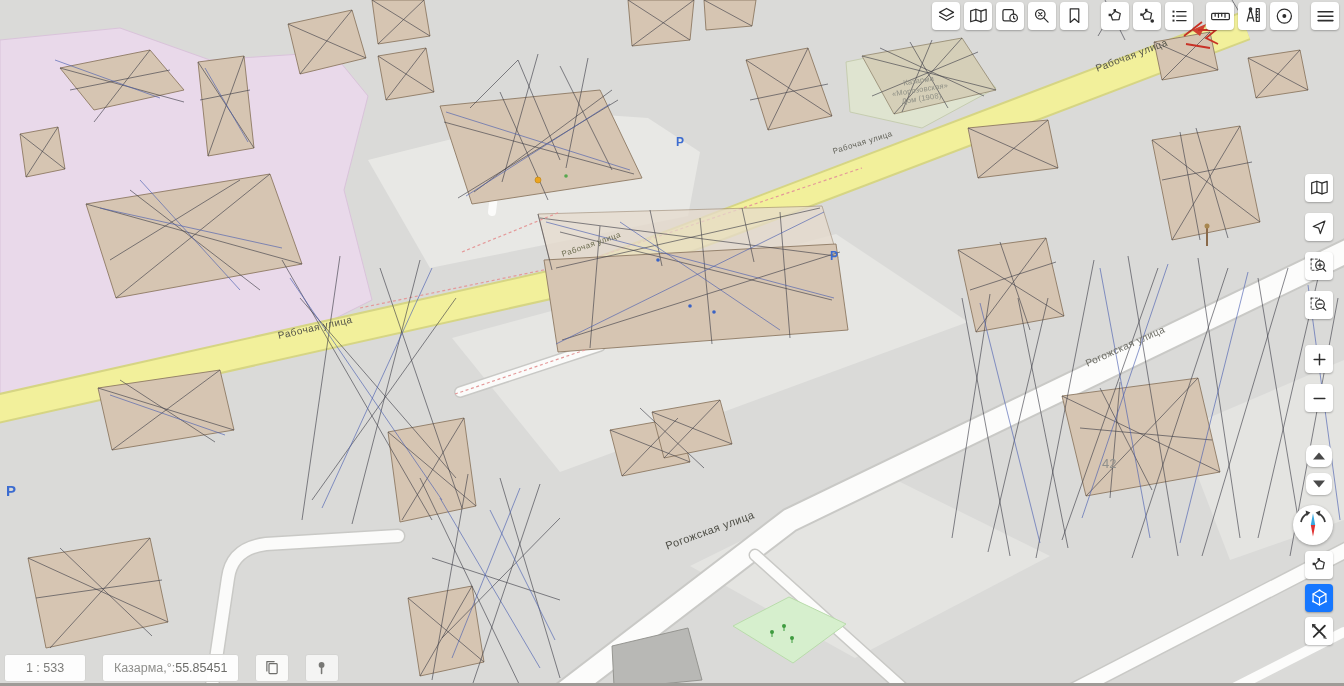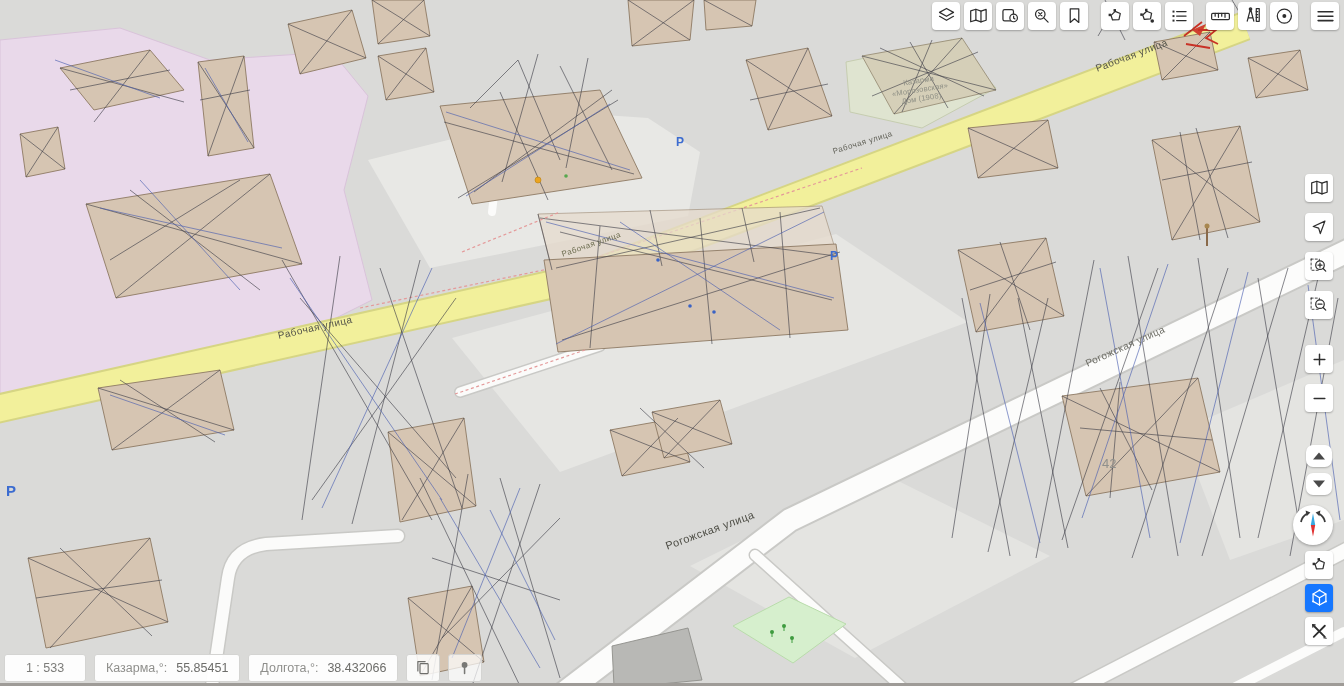--- a/index.html
+++ b/index.html
@@ -33,25 +33,25 @@
   .toolbar-right .tb{margin-bottom:11px}
   .scrollbtn{width:26px;height:22px;background:#fff;border:none;border-radius:7px;
       box-shadow:0 1px 2px rgba(0,0,0,.25);display:flex;align-items:center;
       justify-content:center;padding:0;cursor:pointer;margin:0 1px 6px 0}
   .compass{width:40px;height:40px;border-radius:50%;background:#fff;border:none;padding:0;
       box-shadow:0 1px 3px rgba(0,0,0,.3);display:flex;align-items:center;
       justify-content:center;cursor:pointer;margin-bottom:6px}
   .tb.active{background:#1677ff}
   .tb.active svg{stroke:#fff}
   
-  .statusbar{position:absolute;left:4px;bottom:4px;display:flex;gap:8px;align-items:stretch}
+  .statusbar{position:absolute;left:4px;bottom:4px;display:flex;gap:16px;align-items:stretch}
   .sbox{background:rgba(255,255,255,.95);border:1px solid #d4d4d2;border-radius:3px;
         height:28px;display:flex;align-items:center;padding:0 11px;font-size:12.5px;
         color:#8f8f8c;box-sizing:border-box}
-  .sval{color:#6d6d6a;margin-left:9px}
+  .sval{color:#6d6d6a;}
   .scalebox{min-width:82px;justify-content:center;color:#7c7c79;cursor:pointer}
   .ibox{width:34px;justify-content:center;padding:0;cursor:pointer;background:rgba(255,255,255,.85)}
   .ibox svg{width:24px;height:24px;fill:none;stroke:#6e6e6b;stroke-width:1.4;
             stroke-linecap:round;stroke-linejoin:round}
   .bottomline{position:absolute;left:0;right:0;bottom:0;height:3px;background:#9e9b97}
 </style>
 </head>
 <body>
 
 <div class="stage">
@@ -355,24 +355,20 @@
       </svg>
       </button>
   </div>
 
   <div class="statusbar">
     <div class="sbox scalebox">1 : 533</div>
     <div class="sbox">
       <span>Казарма,°:</span>
       <span class="sval">55.85451</span>
     </div>
-    <div class="sbox">
-      <span>Долгота,°:</span>
-      <span class="sval">38.432066</span>
-    </div>
     <div class="sbox ibox">
       <svg viewBox="0 0 28 28">
         <rect x="10.5" y="9" width="9.5" height="11.5" rx="1"></rect>
         <path d="M8 17.5 V6.5 H16.5"></path>
       </svg>
     </div>
     <div class="sbox ibox" style="background:rgba(255,255,255,.7)">
       <svg viewBox="0 0 28 28">
         <circle cx="13.5" cy="10.5" r="3.4" fill="#787875" stroke="none"></circle>
         <path d="M13.5 13.9 V20.5" style="stroke:#787875;stroke-width:1.8"></path>

